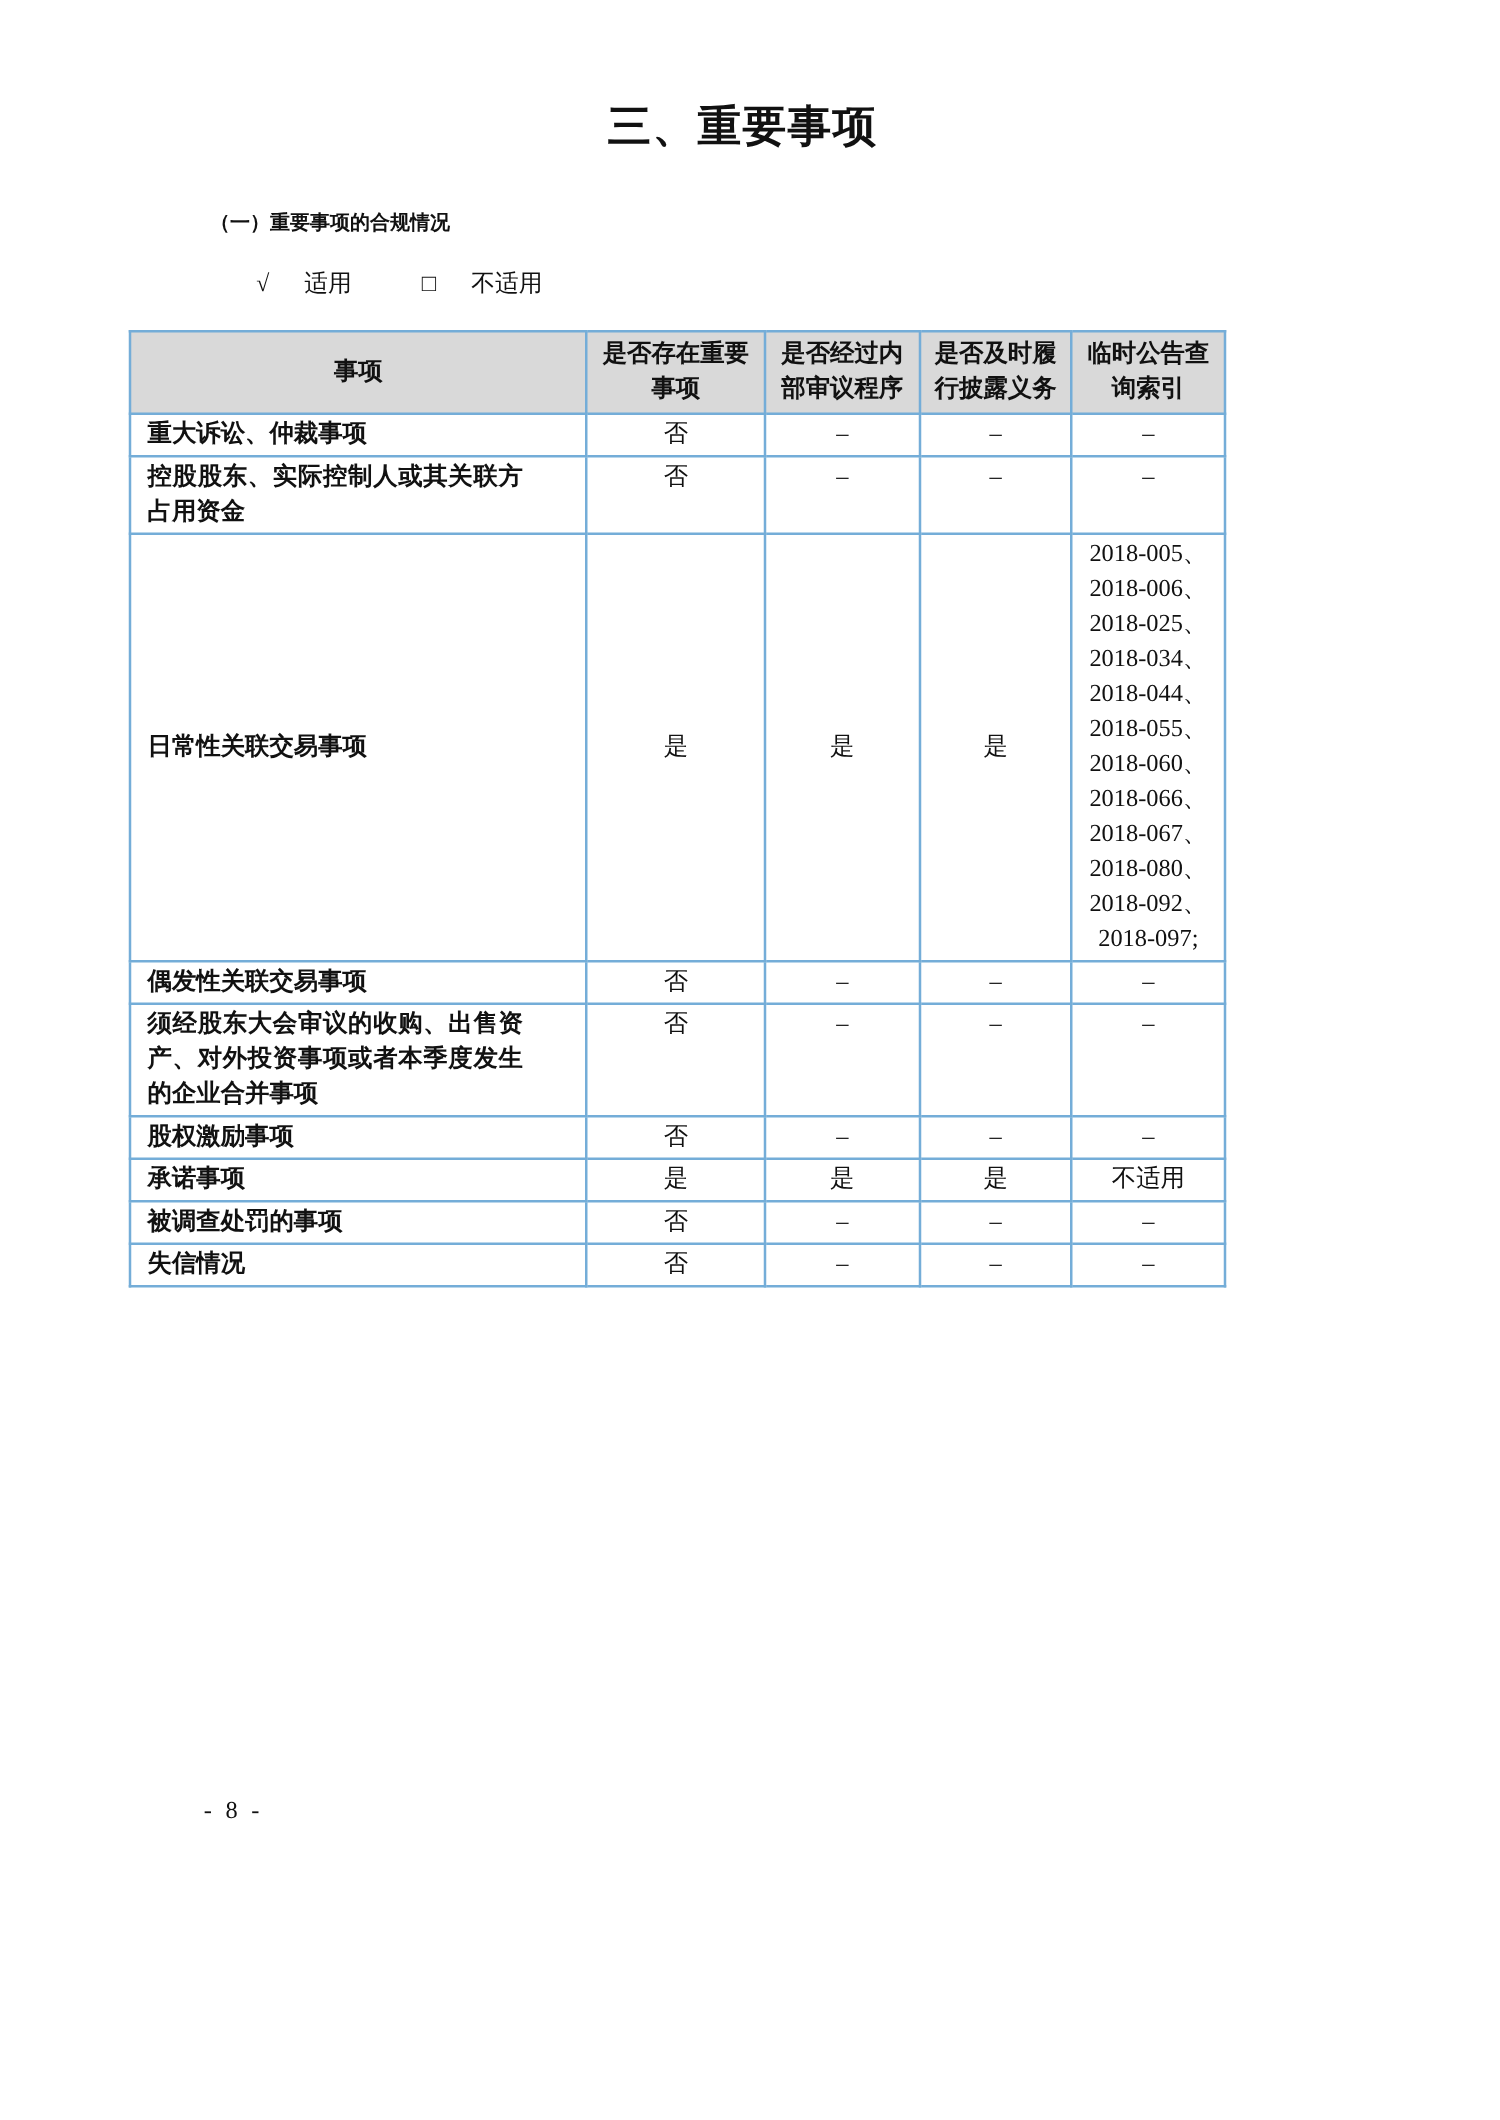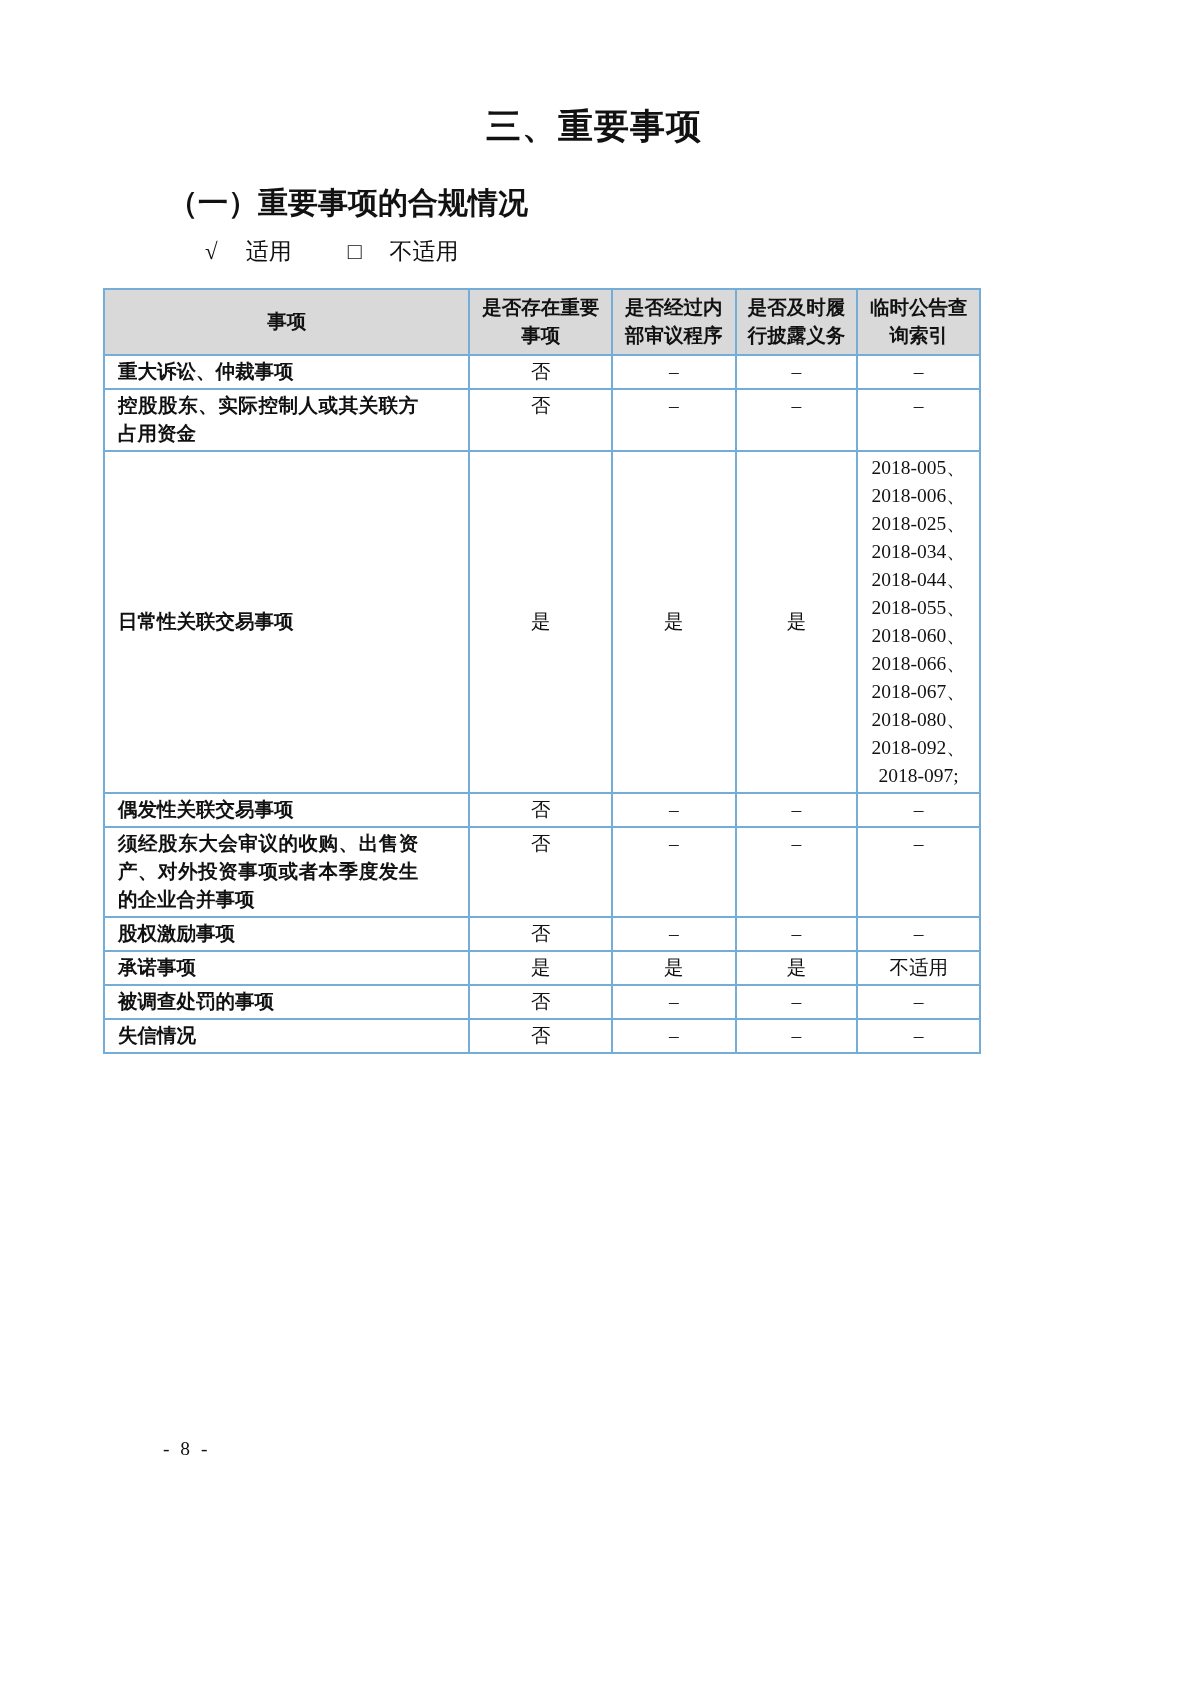--- a/index.html
+++ b/index.html
@@ -5,41 +5,41 @@
   html,body { margin:0; padding:0; background:#ffffff; }
   .page {
     position: relative;
     width: 1200px;
     height: 1696px;
     background: #ffffff;
     color: var(--text-color, #111111);
     font-family: "Liberation Serif", "DejaVu Serif", serif;
     overflow: hidden;
     box-sizing: border-box;
-    padding-top: 104px;
+    padding-top: 80px;
   }
   .title {
     margin: 0 115px 0 103px;
     text-align: center;
     font-family: "Liberation Sans", "DejaVu Sans", sans-serif;
     font-weight: 700;
     font-size: 35px;
     line-height: 44px;
     letter-spacing: 1px;
   }
   .section-heading {
     margin: 40px 16px 0 168px;
     font-family: "Liberation Sans", "DejaVu Sans", sans-serif;
     font-weight: 700;
-    font-size: 30px;
+    font-size: 16px;
     line-height: 30px;
   }
   .applicability {
     margin: 20px 0 0 205px;
-    font-size: 23px;
+    font-size: 19px;
     line-height: 28px;
   }
   .applicability .mark { display:inline-block; }
   .applicability .gap-sm { margin-right: 28px; }
   .applicability .gap-lg { margin-right: 56px; }
   .compliance-table {
     border-collapse: collapse;
     table-layout: fixed;
     width: 878px;
     margin: 22px 0 0 103px;

